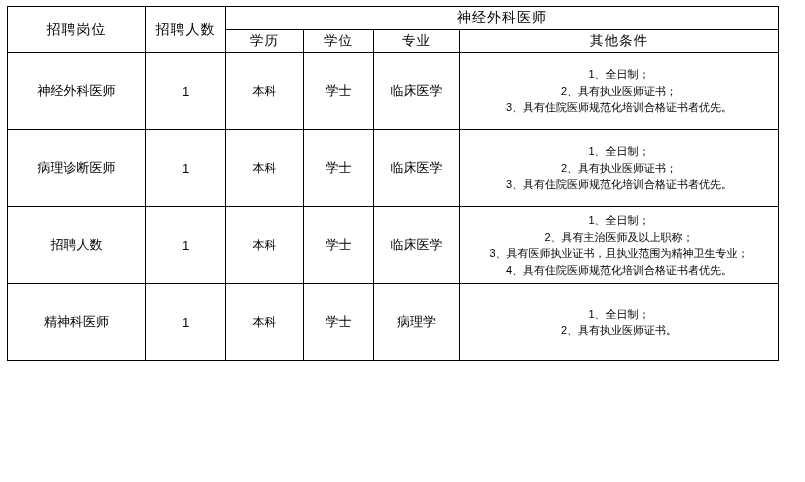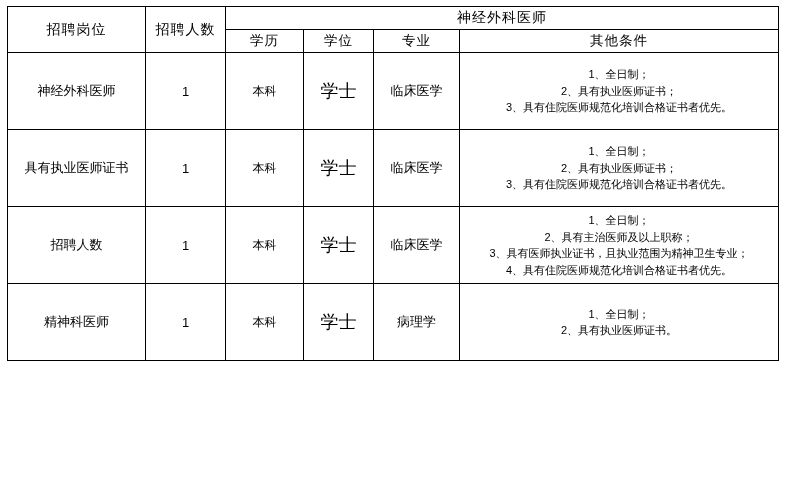--- a/index.html
+++ b/index.html
@@ -49,21 +49,21 @@
   .col-count  { width: 80px; }
   .col-edu    { width: 78px; }
   .col-degree { width: 70px; }
   .col-major  { width: 86px; }
   .col-other  { width: 319px; }
   .body-row td { height: 72px; }
 
   .cell-post   { font-size: 13px; }
   .cell-count  { font-size: 13px; }
   .cell-edu    { font-size: 12px; }
-  .cell-degree { font-size: 18px; }
+  .cell-degree { font-size: 13px; }
   .cell-major  { font-size: 13px; font-family: Liberation Mono, monospace; }
 
   .conds {
     font-size: 11px;
     line-height: 1.5;
     text-align: center;
     white-space: pre-line;
   }
 </style>
 </head>
@@ -97,21 +97,21 @@
         <td class="cell-post">神经外科医师</td>
         <td class="cell-count">1</td>
         <td class="cell-edu">本科</td>
         <td class="cell-degree">学士</td>
         <td class="cell-major">临床医学</td>
         <td class="conds">1、全日制；
 2、具有执业医师证书；
 3、具有住院医师规范化培训合格证书者优先。</td>
       </tr>
       <tr class="body-row">
-        <td class="cell-post">具有执业医师证书</td>
+        <td class="cell-post">病理诊断医师</td>
         <td class="cell-count">1</td>
         <td class="cell-edu">本科</td>
         <td class="cell-degree">学士</td>
         <td class="cell-major">临床医学</td>
         <td class="conds">1、全日制；
 2、具有执业医师证书；
 3、具有住院医师规范化培训合格证书者优先。</td>
       </tr>
       <tr class="body-row">
         <td class="cell-post">招聘人数</td>

